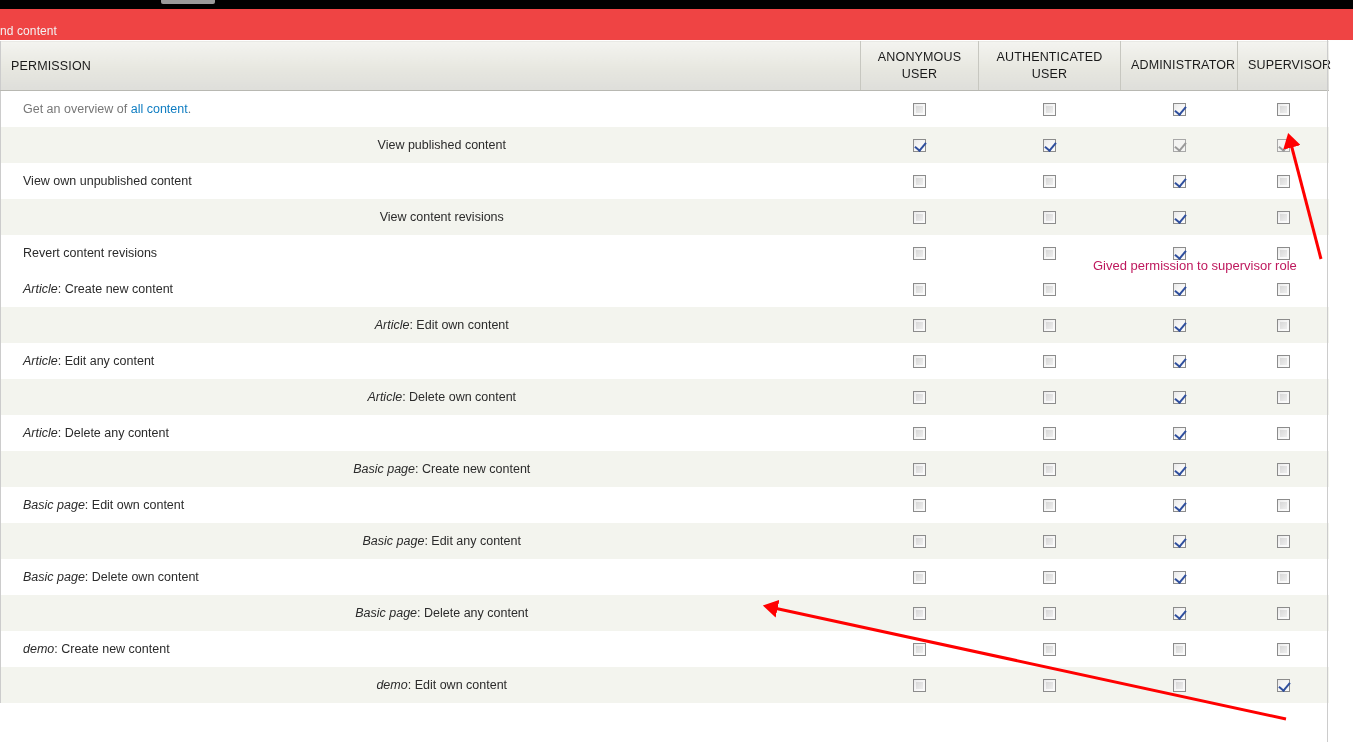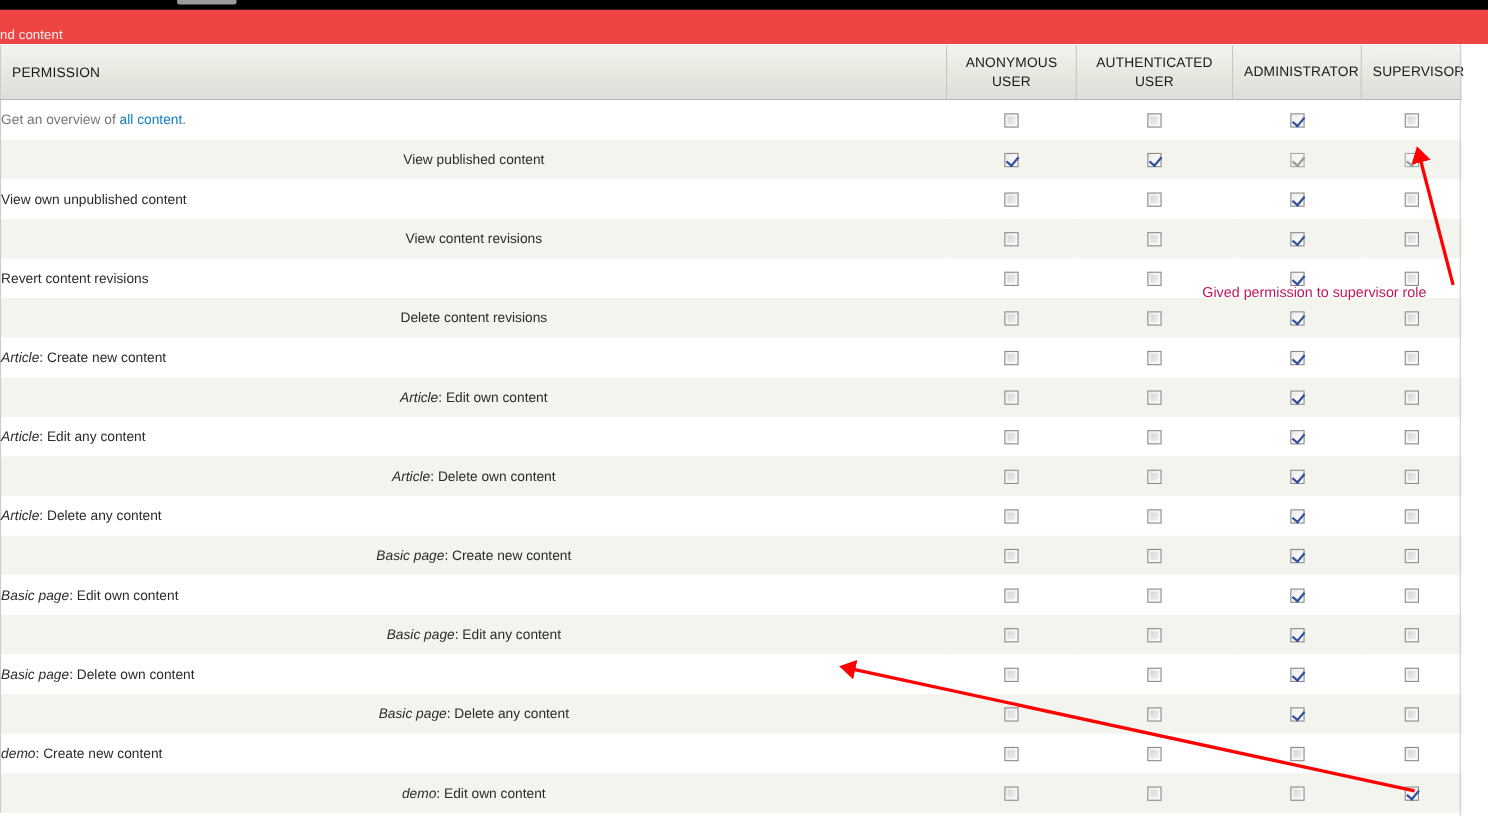--- a/index.html
+++ b/index.html
@@ -82,20 +82,21 @@
   table.perm td {
     height: 36px;
     font-size: 12.5px;
     color: #2b2b2b;
     padding: 0;
     vertical-align: middle;
     border: 0;
   }
   table.perm td.c-perm {
     text-align: left;
+    padding-left: 22px;
     border-left: 1px solid #cccccc;
   }
   table.perm td.c-box {
     text-align: center;
   }
   table.perm tr.odd td { background: #ffffff; }
   table.perm tr.even td { background: #f3f4ee; text-align: center; }
   table.perm tr.firstrow td.c-perm { color: #777777; }
 
   .ptype { font-style: italic; }
@@ -218,27 +219,20 @@
             <td class="c-box"><span class="cb on" role="checkbox"></span></td>
             <td class="c-box"><span class="cb" role="checkbox"></span></td>
           </tr>
           <tr class="odd">
             <td class="c-perm"><span>Revert content revisions</span></td>
             <td class="c-box"><span class="cb" role="checkbox"></span></td>
             <td class="c-box"><span class="cb" role="checkbox"></span></td>
             <td class="c-box"><span class="cb on" role="checkbox"></span></td>
             <td class="c-box"><span class="cb" role="checkbox"></span></td>
           </tr>
-          <tr class="even">
-            <td class="c-perm"><span>Delete content revisions</span></td>
-            <td class="c-box"><span class="cb" role="checkbox"></span></td>
-            <td class="c-box"><span class="cb" role="checkbox"></span></td>
-            <td class="c-box"><span class="cb on" role="checkbox"></span></td>
-            <td class="c-box"><span class="cb" role="checkbox"></span></td>
-          </tr>
           <tr class="odd">
             <td class="c-perm"><span class="ptype">Article</span><span>: Create new content</span></td>
             <td class="c-box"><span class="cb" role="checkbox"></span></td>
             <td class="c-box"><span class="cb" role="checkbox"></span></td>
             <td class="c-box"><span class="cb on" role="checkbox"></span></td>
             <td class="c-box"><span class="cb" role="checkbox"></span></td>
           </tr>
           <tr class="even">
             <td class="c-perm"><span class="ptype">Article</span><span>: Edit own content</span></td>
             <td class="c-box"><span class="cb" role="checkbox"></span></td>

